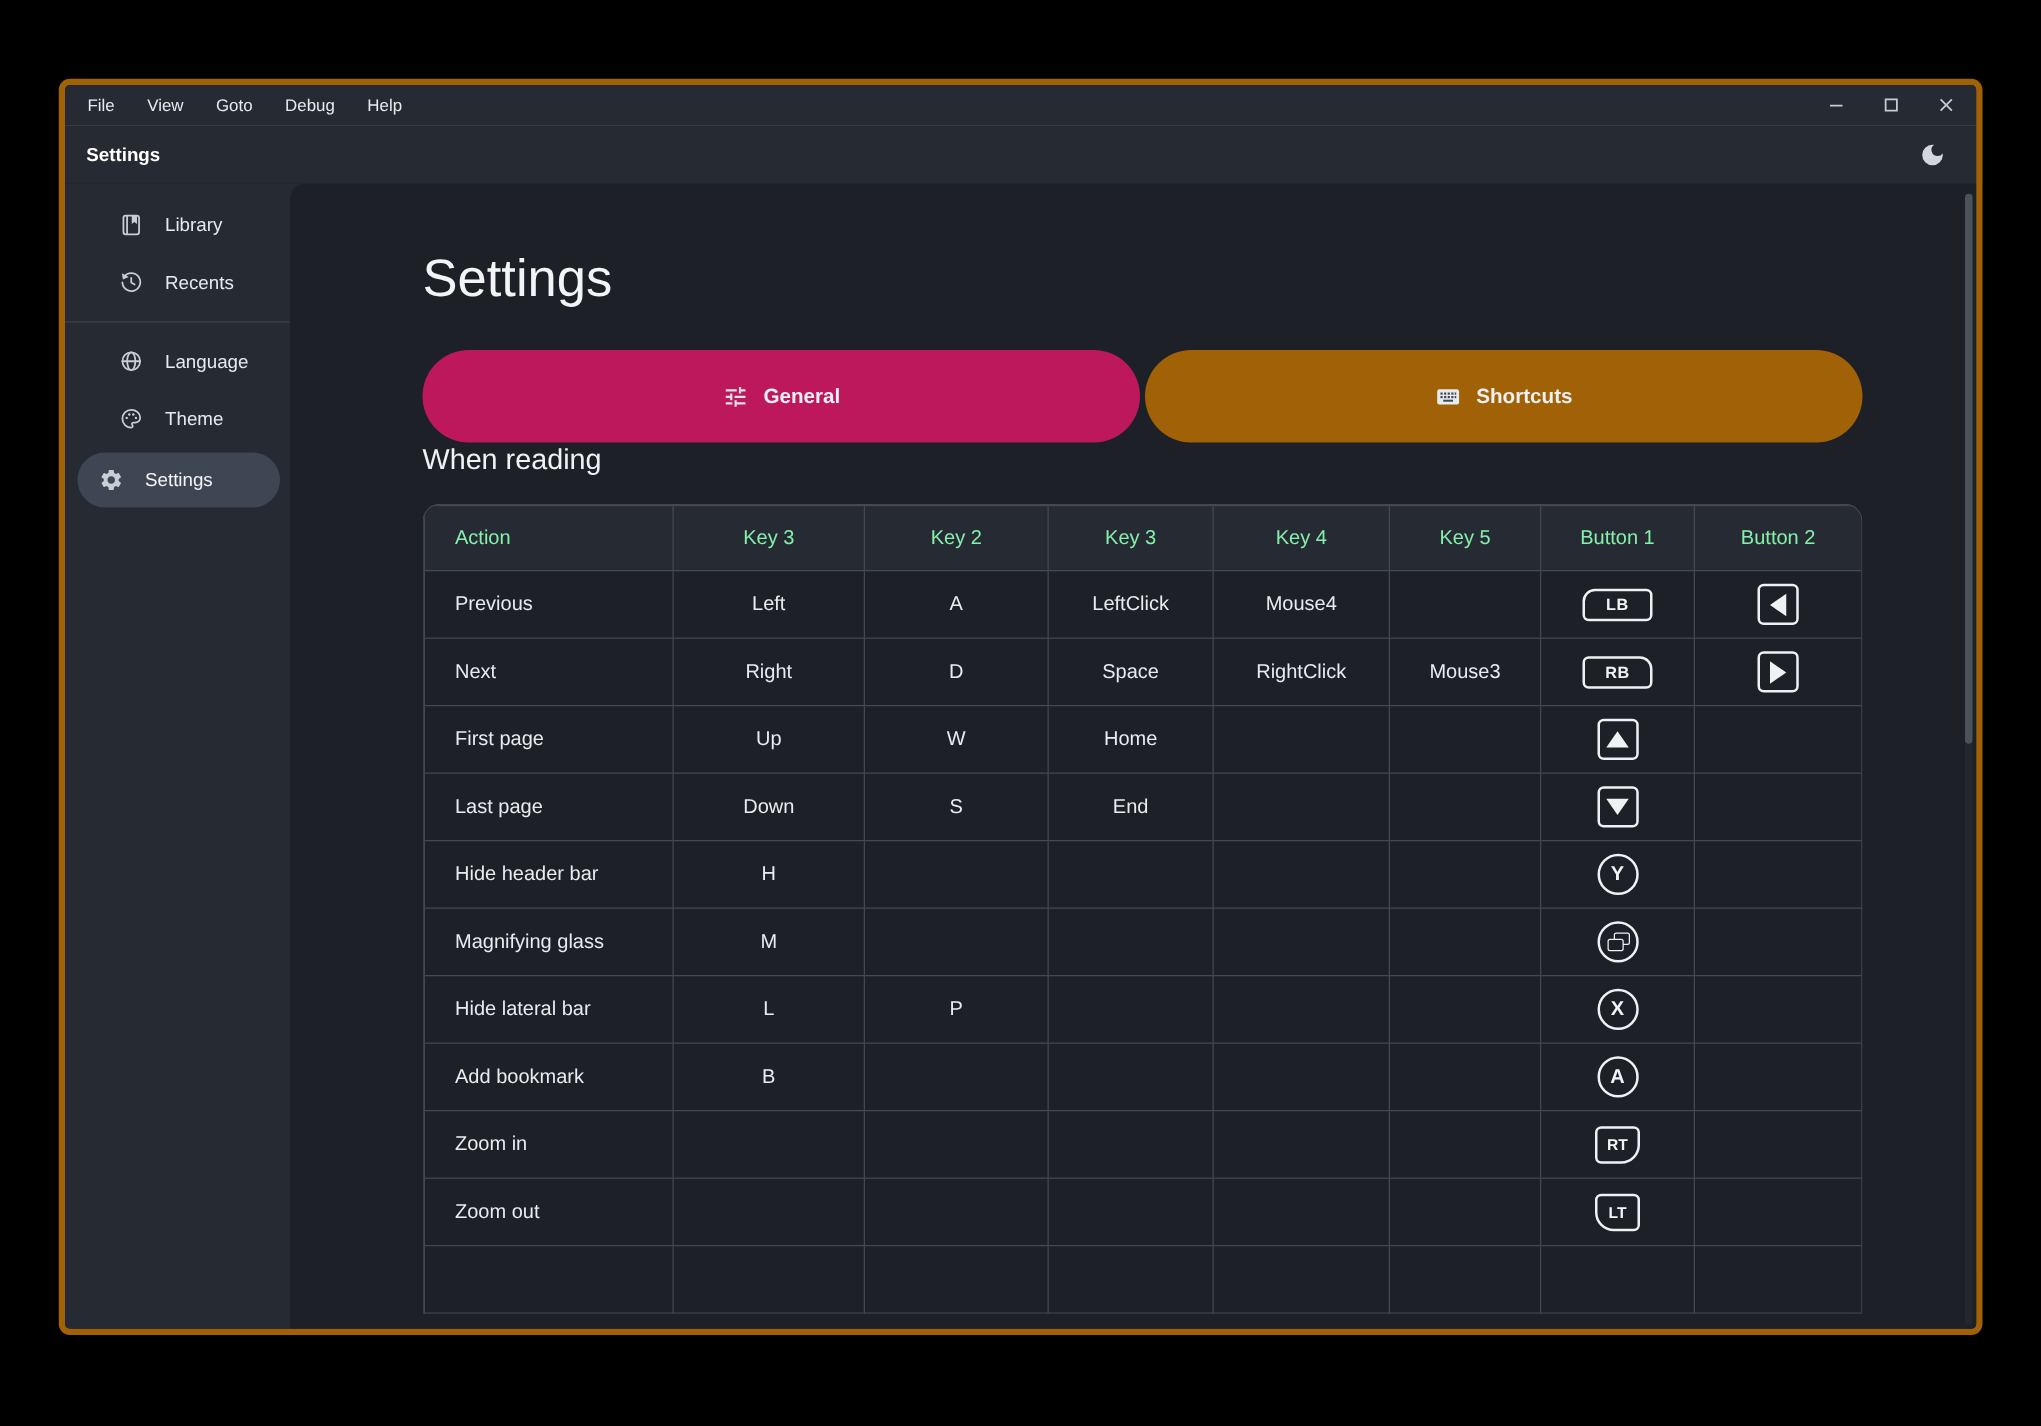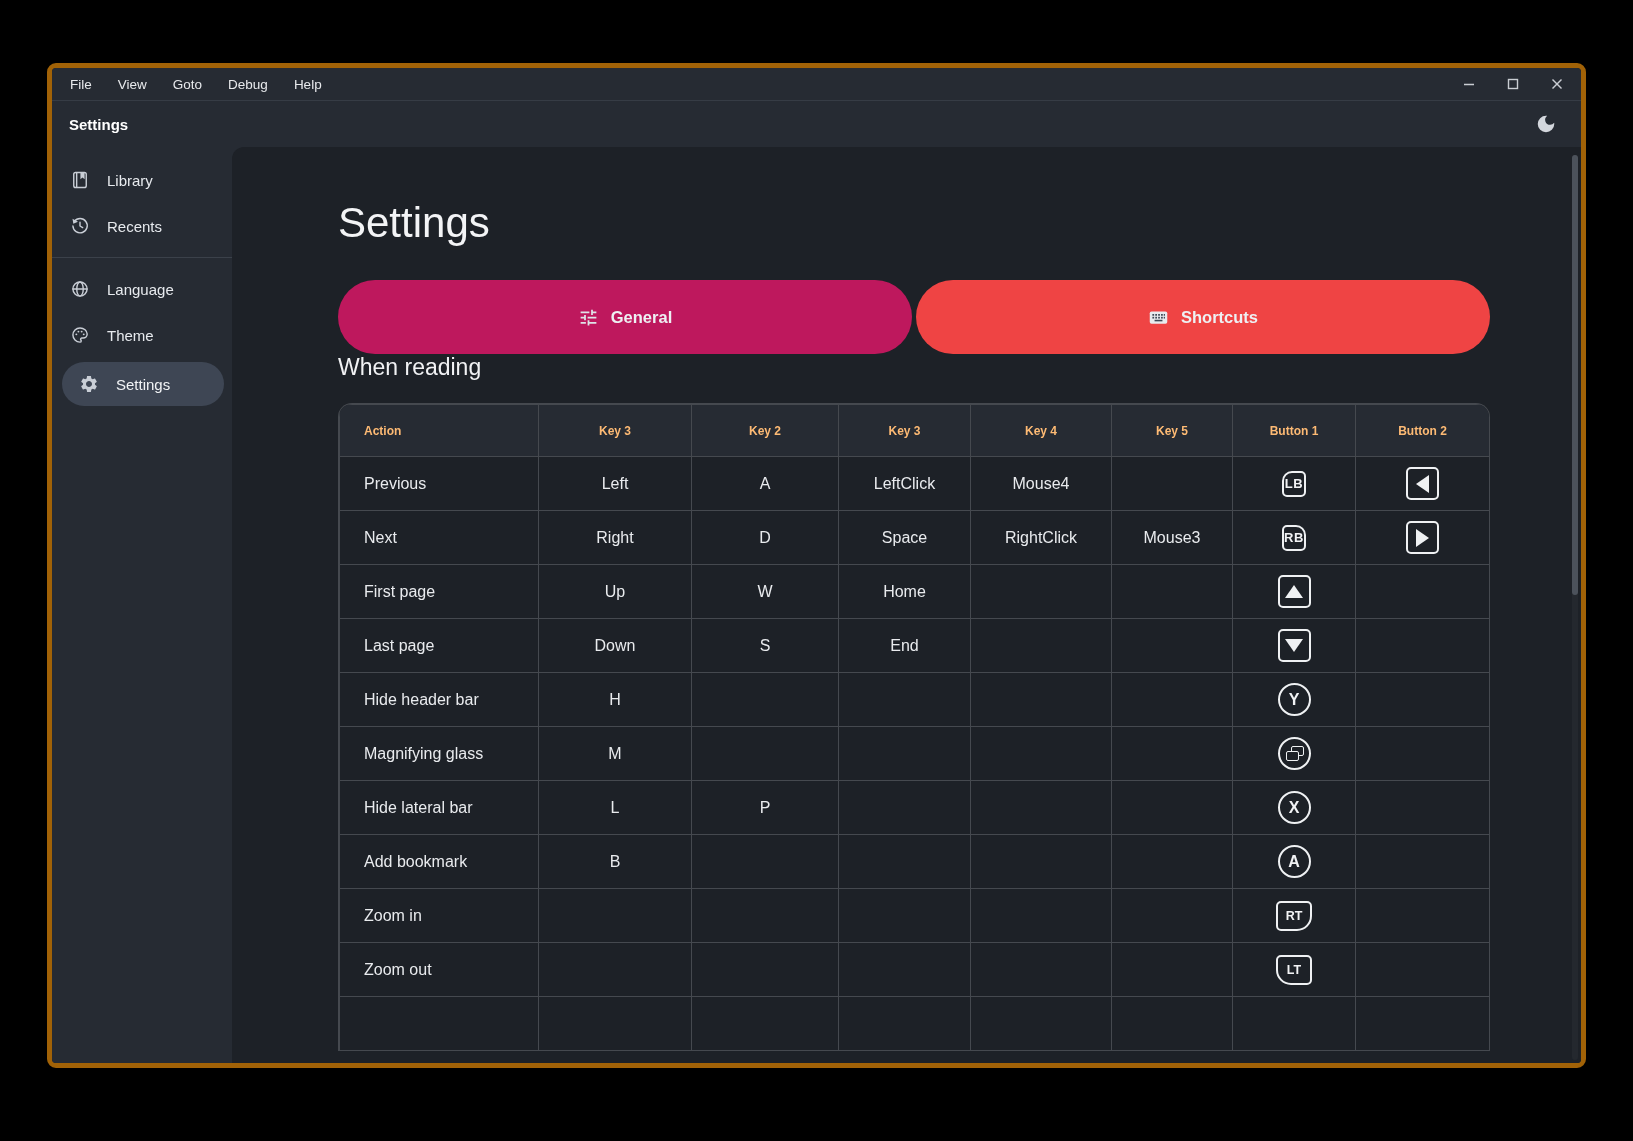--- a/index.html
+++ b/index.html
@@ -28,21 +28,21 @@
     padding:0 24px 0 17px;
   }
   .headerbar .title { font-size:15px; font-weight:bold; color:#ffffff; }
   .moon { margin-left:auto; width:22px; height:22px; }
   .moon svg { width:22px; height:22px; fill:#d3d7dd; }
   
   .winbody { flex:1; display:flex; min-height:0; background:#262b33; }
   .sidebar { flex:0 0 180px; padding-top:10px; }
   .side-item {
     height:46px; display:flex; align-items:center; gap:17px;
-    padding-left:18px; font-size:15px; color:#e7eaee; cursor:default;
+    padding-left:43px; font-size:15px; color:#e7eaee; cursor:default;
   }
   .side-item svg { width:20px; height:20px; flex:0 0 auto; }
   .side-ic-stroke { stroke:#c9ced6; stroke-width:1.7; fill:none; stroke-linecap:round; stroke-linejoin:round; }
   .side-ic-fill { fill:#c9ced6; }
   .side-sep { height:1px; background:#3b414a; margin:8px 0; }
   .side-item.selected {
     background:#3e4654; border-radius:23px; margin:4px 8px 0 10px;
     height:44px; padding-left:17px; color:#f2f4f6;
   }
   
@@ -50,43 +50,43 @@
     flex:1; background:#1d2127; border-top-left-radius:12px;
     position:relative; overflow:hidden; padding-left:106px;
   }
   .page-title { margin:52px 0 0 0; font-size:42px; font-weight:500; color:#f3f4f6; }
   .tabs { margin-top:33px; width:1152px; display:flex; gap:4px; }
   .tab {
     flex:1; height:74px; border-radius:37px; display:flex; align-items:center;
     justify-content:center; gap:12px; font-size:16.5px; font-weight:bold; color:#eef0f3; cursor:default;
   }
   .tab.unselected { background:#be185d; }
-  .tab.selected { background:#ef4444; }
+  .tab.selected { background:#a16207; }
   .tab svg { width:21px; height:21px; }
   .section-title { font-size:23px; color:#f1f2f4; }
   
   .table-wrap {
     margin-top:22px; width:1152px;
     border:1px solid #45494f; border-bottom:none;
     border-radius:14px 14px 0 0; overflow:hidden;
   }
   table { border-collapse:collapse; width:100%; table-layout:fixed; }
   th {
-    height:52px; background:#262b33; font-size:12px; font-weight:bold;
-    color:#fdba74; text-align:center;
+    height:52px; background:#262b33; font-size:16px; font-weight:normal;
+    color:#86efac; text-align:center;
   }
   td { height:54px; font-size:16px; color:#e9ebee; text-align:center; }
   th, td { border:1px solid #45494f; }
   .c-action { text-align:left; padding-left:24px; }
   
   .badge {
     display:inline-flex; align-items:center; justify-content:center;
     color:#f2f3f5; border:2px solid #eff1f3; font-weight:bold; vertical-align:middle;
   }
-  .bumper { width:24px; height:26px; font-size:13px; letter-spacing:.5px; }
+  .bumper { width:56px; height:26px; font-size:13px; letter-spacing:.5px; }
   .bumper.bl { border-radius:10px 5px 5px 5px; }
   .bumper.br { border-radius:5px 10px 5px 5px; }
   .trigger { width:36px; height:30px; font-size:12.5px; }
   .trigger.tr { border-radius:5px 5px 15px 5px; }
   .trigger.tl { border-radius:5px 5px 5px 15px; }
   .dpad { width:33px; height:33px; border-radius:5px; }
   .face { width:33px; height:33px; border-radius:50%; font-size:16px; }
   .tri { width:0; height:0; display:block; }
   .tri.up    { border-left:9px solid transparent; border-right:9px solid transparent; border-bottom:13px solid #eff1f3; }
   .tri.down  { border-left:9px solid transparent; border-right:9px solid transparent; border-top:13px solid #eff1f3; }

